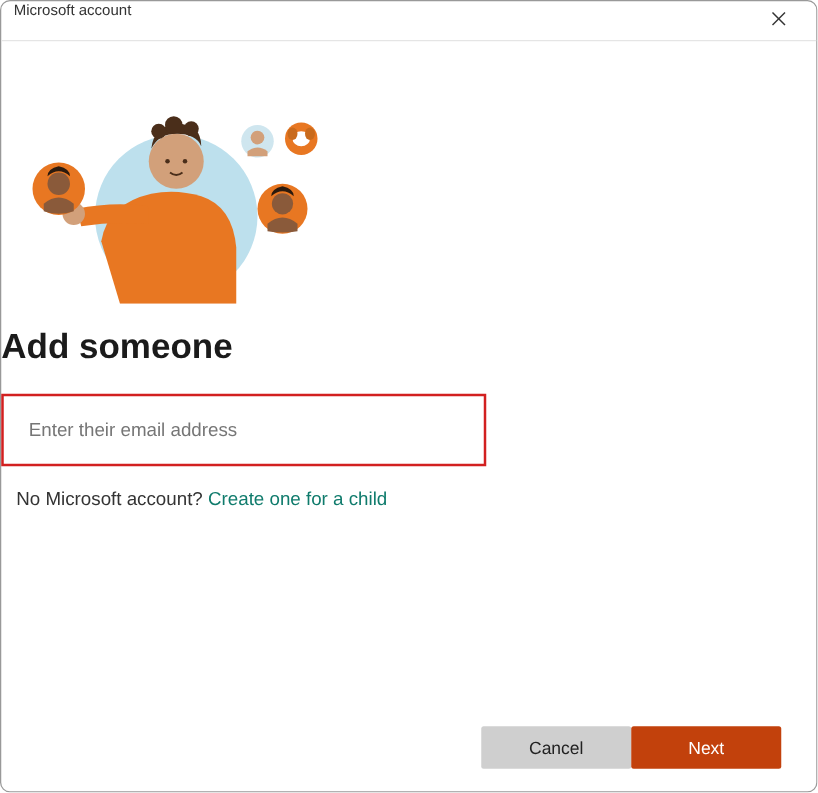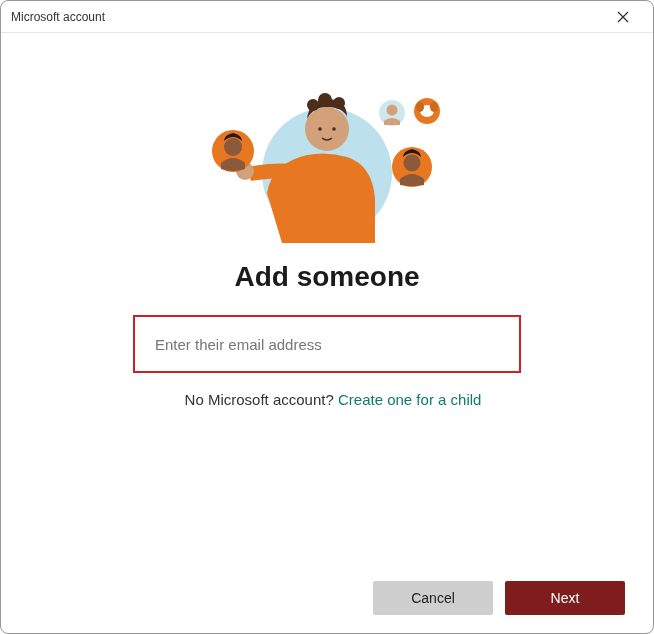--- a/index.html
+++ b/index.html
@@ -15,21 +15,21 @@
       height: 634px;
       border: 1px solid #999;
       border-radius: 8px;
       background: #fff;
       display: flex;
       flex-direction: column;
     }
     .titlebar {
       height: 32px;
       display: flex;
-      align-items: center;
+      align-items: flex-start;
       padding: 0 10px;
       border-bottom: 1px solid #e5e5e5;
     }
     .titlebar-title {
       font-size: 12px;
       color: #333;
     }
     .titlebar-close {
       margin-left: auto;
       width: 40px;
@@ -38,21 +38,20 @@
       align-items: center;
       justify-content: center;
       cursor: pointer;
       font-size: 14px;
       color: #333;
     }
     .content {
       flex: 1;
       display: flex;
       flex-direction: column;
-      align-items: center;
       padding-top: 50px;
     }
     .illustration {
       width: 280px;
       height: 160px;
       position: relative;
     }
     .heading {
       font-size: 28px;
       font-weight: 600;
@@ -81,33 +80,32 @@
       color: #333;
       padding-left: 12px;
     }
     .create-link {
       color: #0f7b6c;
       cursor: pointer;
     }
     .footer {
       display: flex;
       justify-content: flex-end;
-      gap: 12px;
       padding: 16px 28px 18px;
     }
     .btn {
       min-width: 120px;
       height: 34px;
       border: none;
       font-size: 14px;
       cursor: pointer;
       border-radius: 2px;
     }
     .btn-cancel { background: #cfcfcf; color: #222; }
-    .btn-next   { background: #7f1d1d; color: #fff; }
+    .btn-next   { background: #c2410c; color: #fff; }
   </style>
 </head>
 <body>
 
 <div class="window">
   <div class="titlebar">
     <span class="titlebar-title">Microsoft account</span>
     <div class="titlebar-close">
       <svg width="12" height="12" viewBox="0 0 12 12">
         <line x1="1" y1="1" x2="11" y2="11" stroke="#333" stroke-width="1.2"></line>

